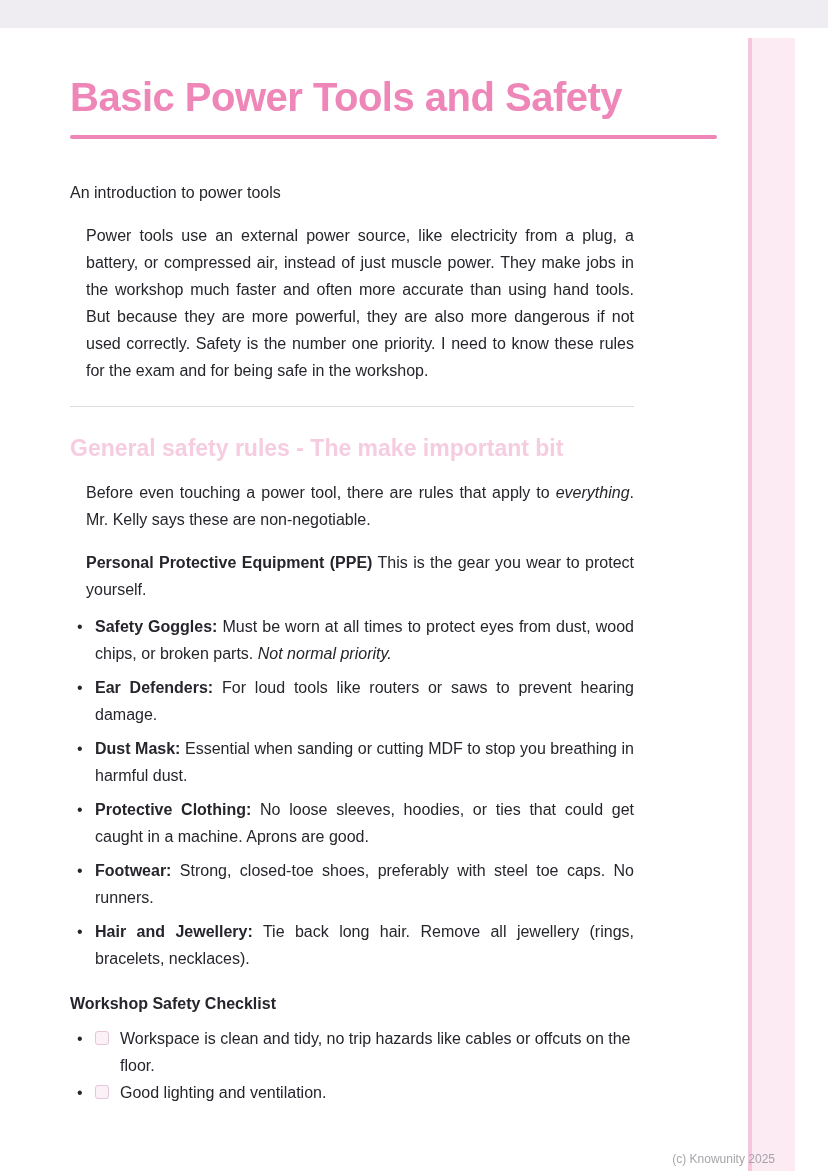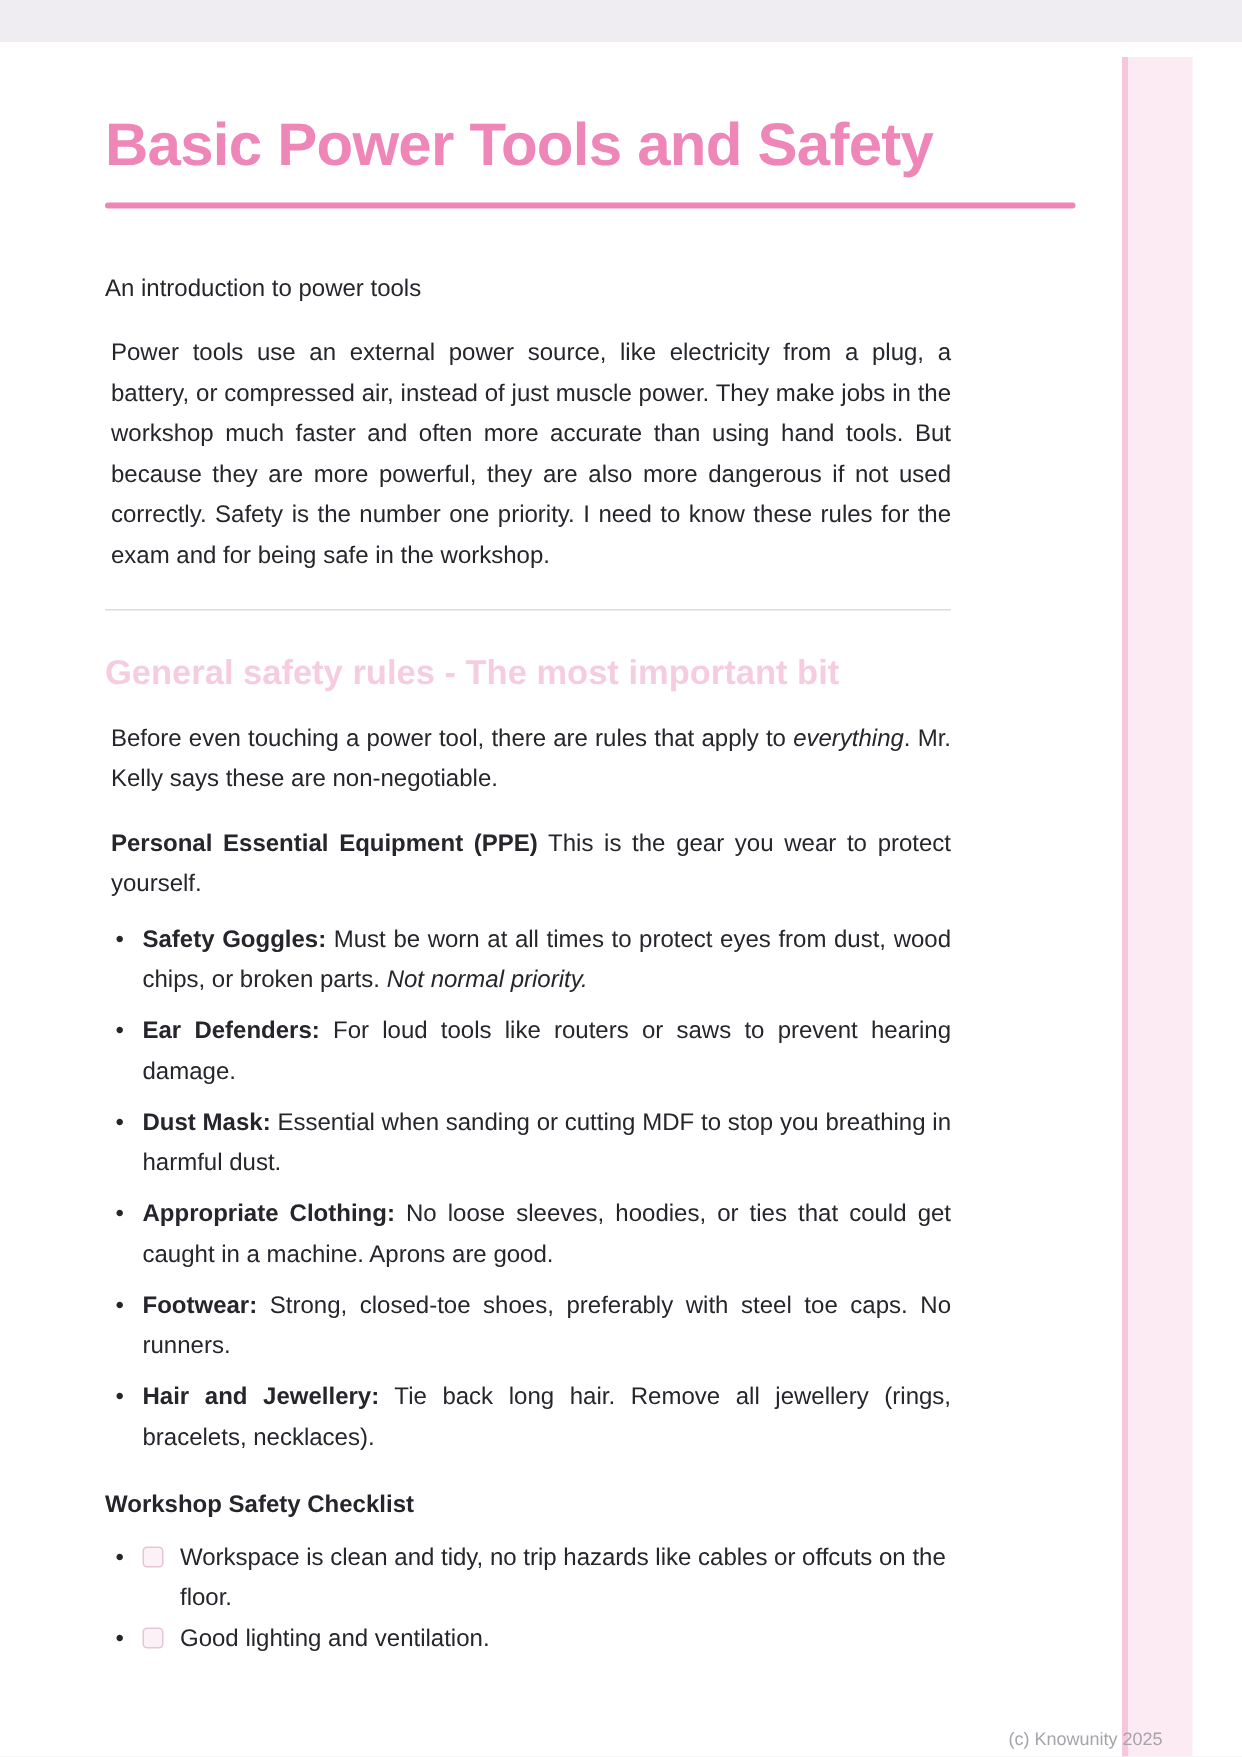--- a/index.html
+++ b/index.html
@@ -45,21 +45,21 @@
     white-space: nowrap;
   }
   .title-rule {
     margin-top: 14px;
     width: 647px;
     height: 4px;
     background: #ee86b8;
     border-radius: 2px;
   }
   .intro-label { margin: 40px 0 0 0; }
-  .para { margin: 16px 0 0 4px; text-align: justify; }
+  .para { margin: 16px 0 0 16px; text-align: justify; }
   .divider {
     margin-top: 22px;
     border: 0;
     border-top: 1px solid #dcdce0;
     width: 564px;
   }
   .section-heading {
     margin: 27px 0 0 0;
     font-size: 23px;
     line-height: 29px;
@@ -138,31 +138,31 @@
 
     <h1 class="doc-title">Basic Power Tools and Safety</h1>
     <div class="title-rule"></div>
 
     <p class="intro-label">An introduction to power tools</p>
 
     <p class="para">Power tools use an external power source, like electricity from a plug, a battery, or compressed air, instead of just muscle power. They make jobs in the workshop much faster and often more accurate than using hand tools. But because they are more powerful, they are also more dangerous if not used correctly. Safety is the number one priority. I need to know these rules for the exam and for being safe in the workshop.</p>
 
     <hr class="divider">
 
-    <h2 class="section-heading">General safety rules - The most important bit</h2>
+    <h2 class="section-heading">General safety rules - The make important bit</h2>
 
     <p class="para"><span>Before even touching a power tool, there are rules that apply to </span><span class="em">everything</span><span>. Mr. Kelly says these are non-negotiable.</span></p>
 
-    <p class="para"><span class="bold">Personal Essential Equipment (PPE)</span><span> This is the gear you wear to protect yourself.</span></p>
+    <p class="para"><span class="bold">Personal Protective Equipment (PPE)</span><span> This is the gear you wear to protect yourself.</span></p>
 
     <ul class="bullets">
       <li><span class="bold">Safety Goggles:</span><span> Must be worn at all times to protect eyes from dust, wood chips, or broken parts. </span><span class="em">Not normal priority.</span></li>
       <li><span class="bold">Ear Defenders:</span><span> For loud tools like routers or saws to prevent hearing damage.</span><span class="em"></span></li>
       <li><span class="bold">Dust Mask:</span><span> Essential when sanding or cutting MDF to stop you breathing in harmful dust.</span><span class="em"></span></li>
-      <li><span class="bold">Appropriate Clothing:</span><span> No loose sleeves, hoodies, or ties that could get caught in a machine. Aprons are good.</span><span class="em"></span></li>
+      <li><span class="bold">Protective Clothing:</span><span> No loose sleeves, hoodies, or ties that could get caught in a machine. Aprons are good.</span><span class="em"></span></li>
       <li><span class="bold">Footwear:</span><span> Strong, closed-toe shoes, preferably with steel toe caps. No runners.</span><span class="em"></span></li>
       <li><span class="bold">Hair and Jewellery:</span><span> Tie back long hair. Remove all jewellery (rings, bracelets, necklaces).</span><span class="em"></span></li>
     </ul>
 
     <p class="checklist-heading">Workshop Safety Checklist</p>
 
     <ul class="checklist">
       <li><span class="checkbox"></span><span>Workspace is clean and tidy, no trip hazards like cables or offcuts on the floor.</span></li>
       <li><span class="checkbox"></span><span>Good lighting and ventilation.</span></li>
     </ul>

